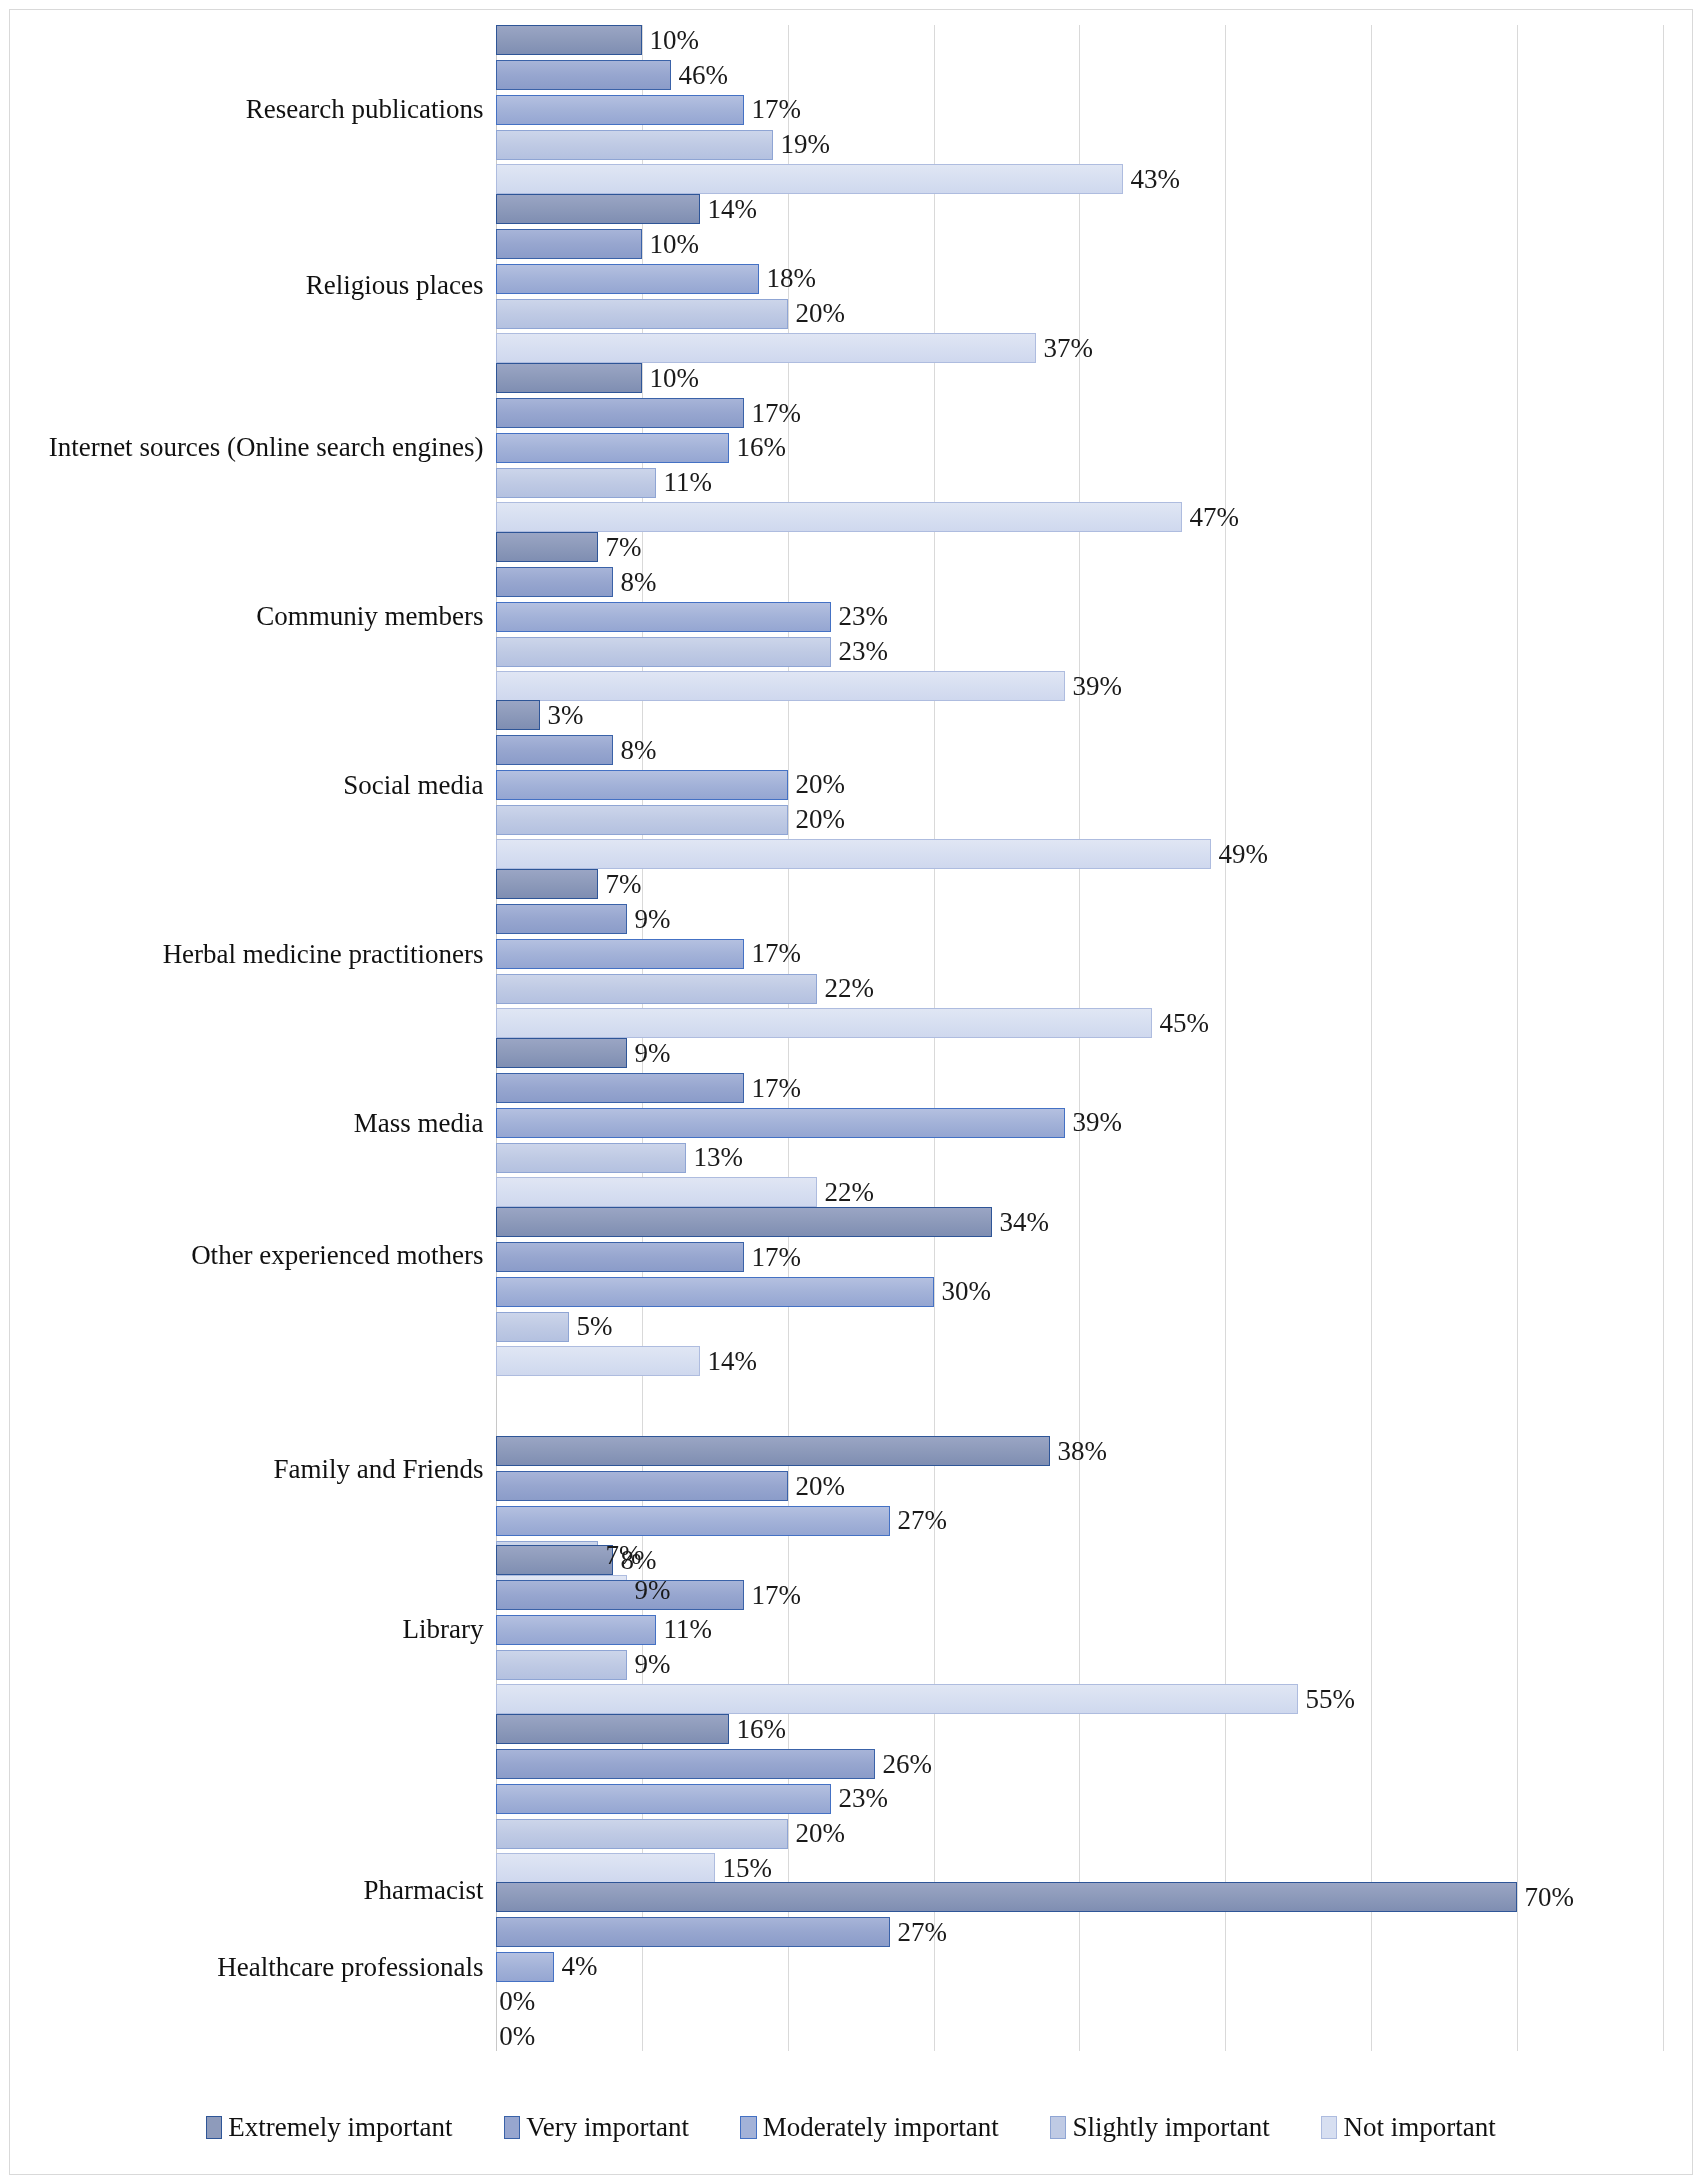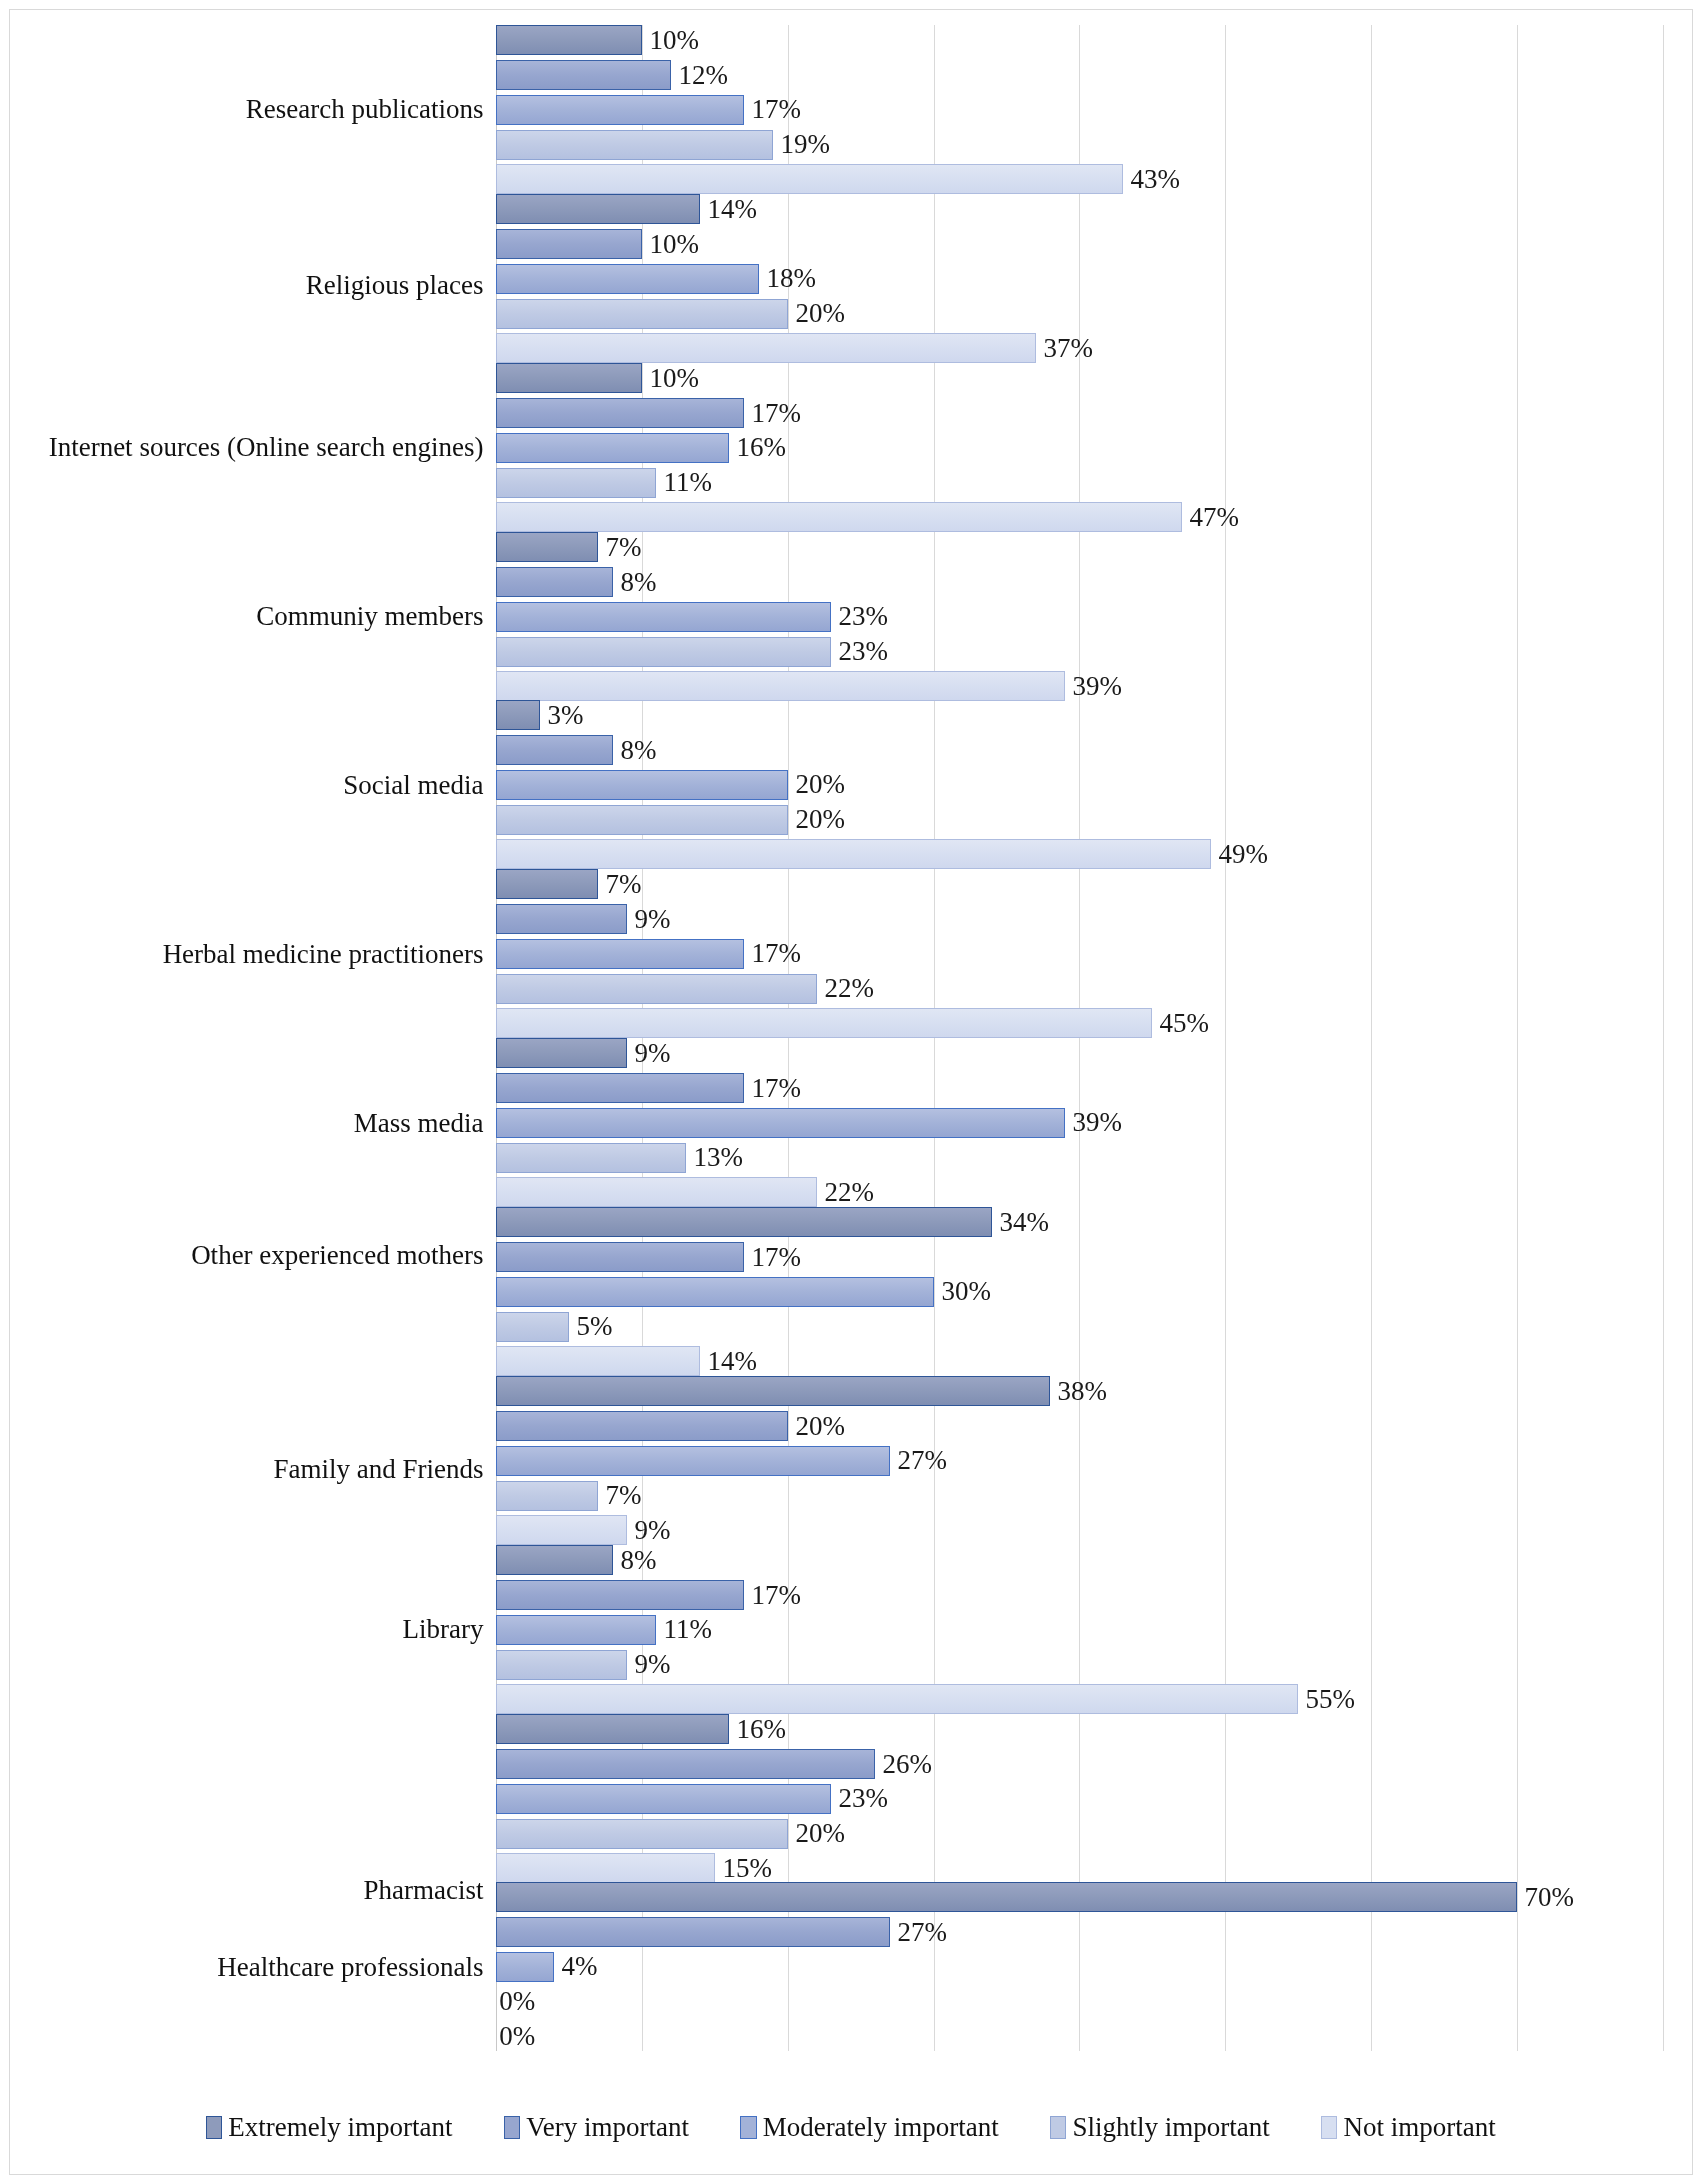--- a/index.html
+++ b/index.html
@@ -174,21 +174,21 @@
             <div class="gridline" style="left: 1167px;"></div>
           </div>
         <div id="bars">
             <div class="cat-group" style="top: 0px; height: 169px;">
               <div class="bar-row">
                 <div class="bar s1" title="Research publications – Extremely important: 10%" style="width: 146px;"></div>
                 <span class="bar-label">10%</span>
               </div>
               <div class="bar-row">
                 <div class="bar s2" title="Research publications – Very important: 12%" style="width: 175px;"></div>
-                <span class="bar-label">12%</span>
+                <span class="bar-label">46%</span>
               </div>
               <div class="bar-row">
                 <div class="bar s3" title="Research publications – Moderately important: 17%" style="width: 248px;"></div>
                 <span class="bar-label">17%</span>
               </div>
               <div class="bar-row">
                 <div class="bar s4" title="Research publications – Slightly important: 19%" style="width: 277px;"></div>
                 <span class="bar-label">19%</span>
               </div>
               <div class="bar-row">
@@ -343,21 +343,21 @@
               </div>
               <div class="bar-row">
                 <div class="bar s4" title="Other experienced mothers – Slightly important: 5%" style="width: 73px;"></div>
                 <span class="bar-label">5%</span>
               </div>
               <div class="bar-row">
                 <div class="bar s5" title="Other experienced mothers – Not important: 14%" style="width: 204px;"></div>
                 <span class="bar-label">14%</span>
               </div>
             </div>
-            <div class="cat-group" style="top: 1351px; height: 169px;">
+            <div class="cat-group" style="top: 1411px; height: 169px;">
               <div class="bar-row">
                 <div class="bar s1" title="Family and Friends – Extremely important: 38%" style="width: 554px;"></div>
                 <span class="bar-label">38%</span>
               </div>
               <div class="bar-row">
                 <div class="bar s2" title="Family and Friends – Very important: 20%" style="width: 292px;"></div>
                 <span class="bar-label">20%</span>
               </div>
               <div class="bar-row">
                 <div class="bar s3" title="Family and Friends – Moderately important: 27%" style="width: 394px;"></div>

